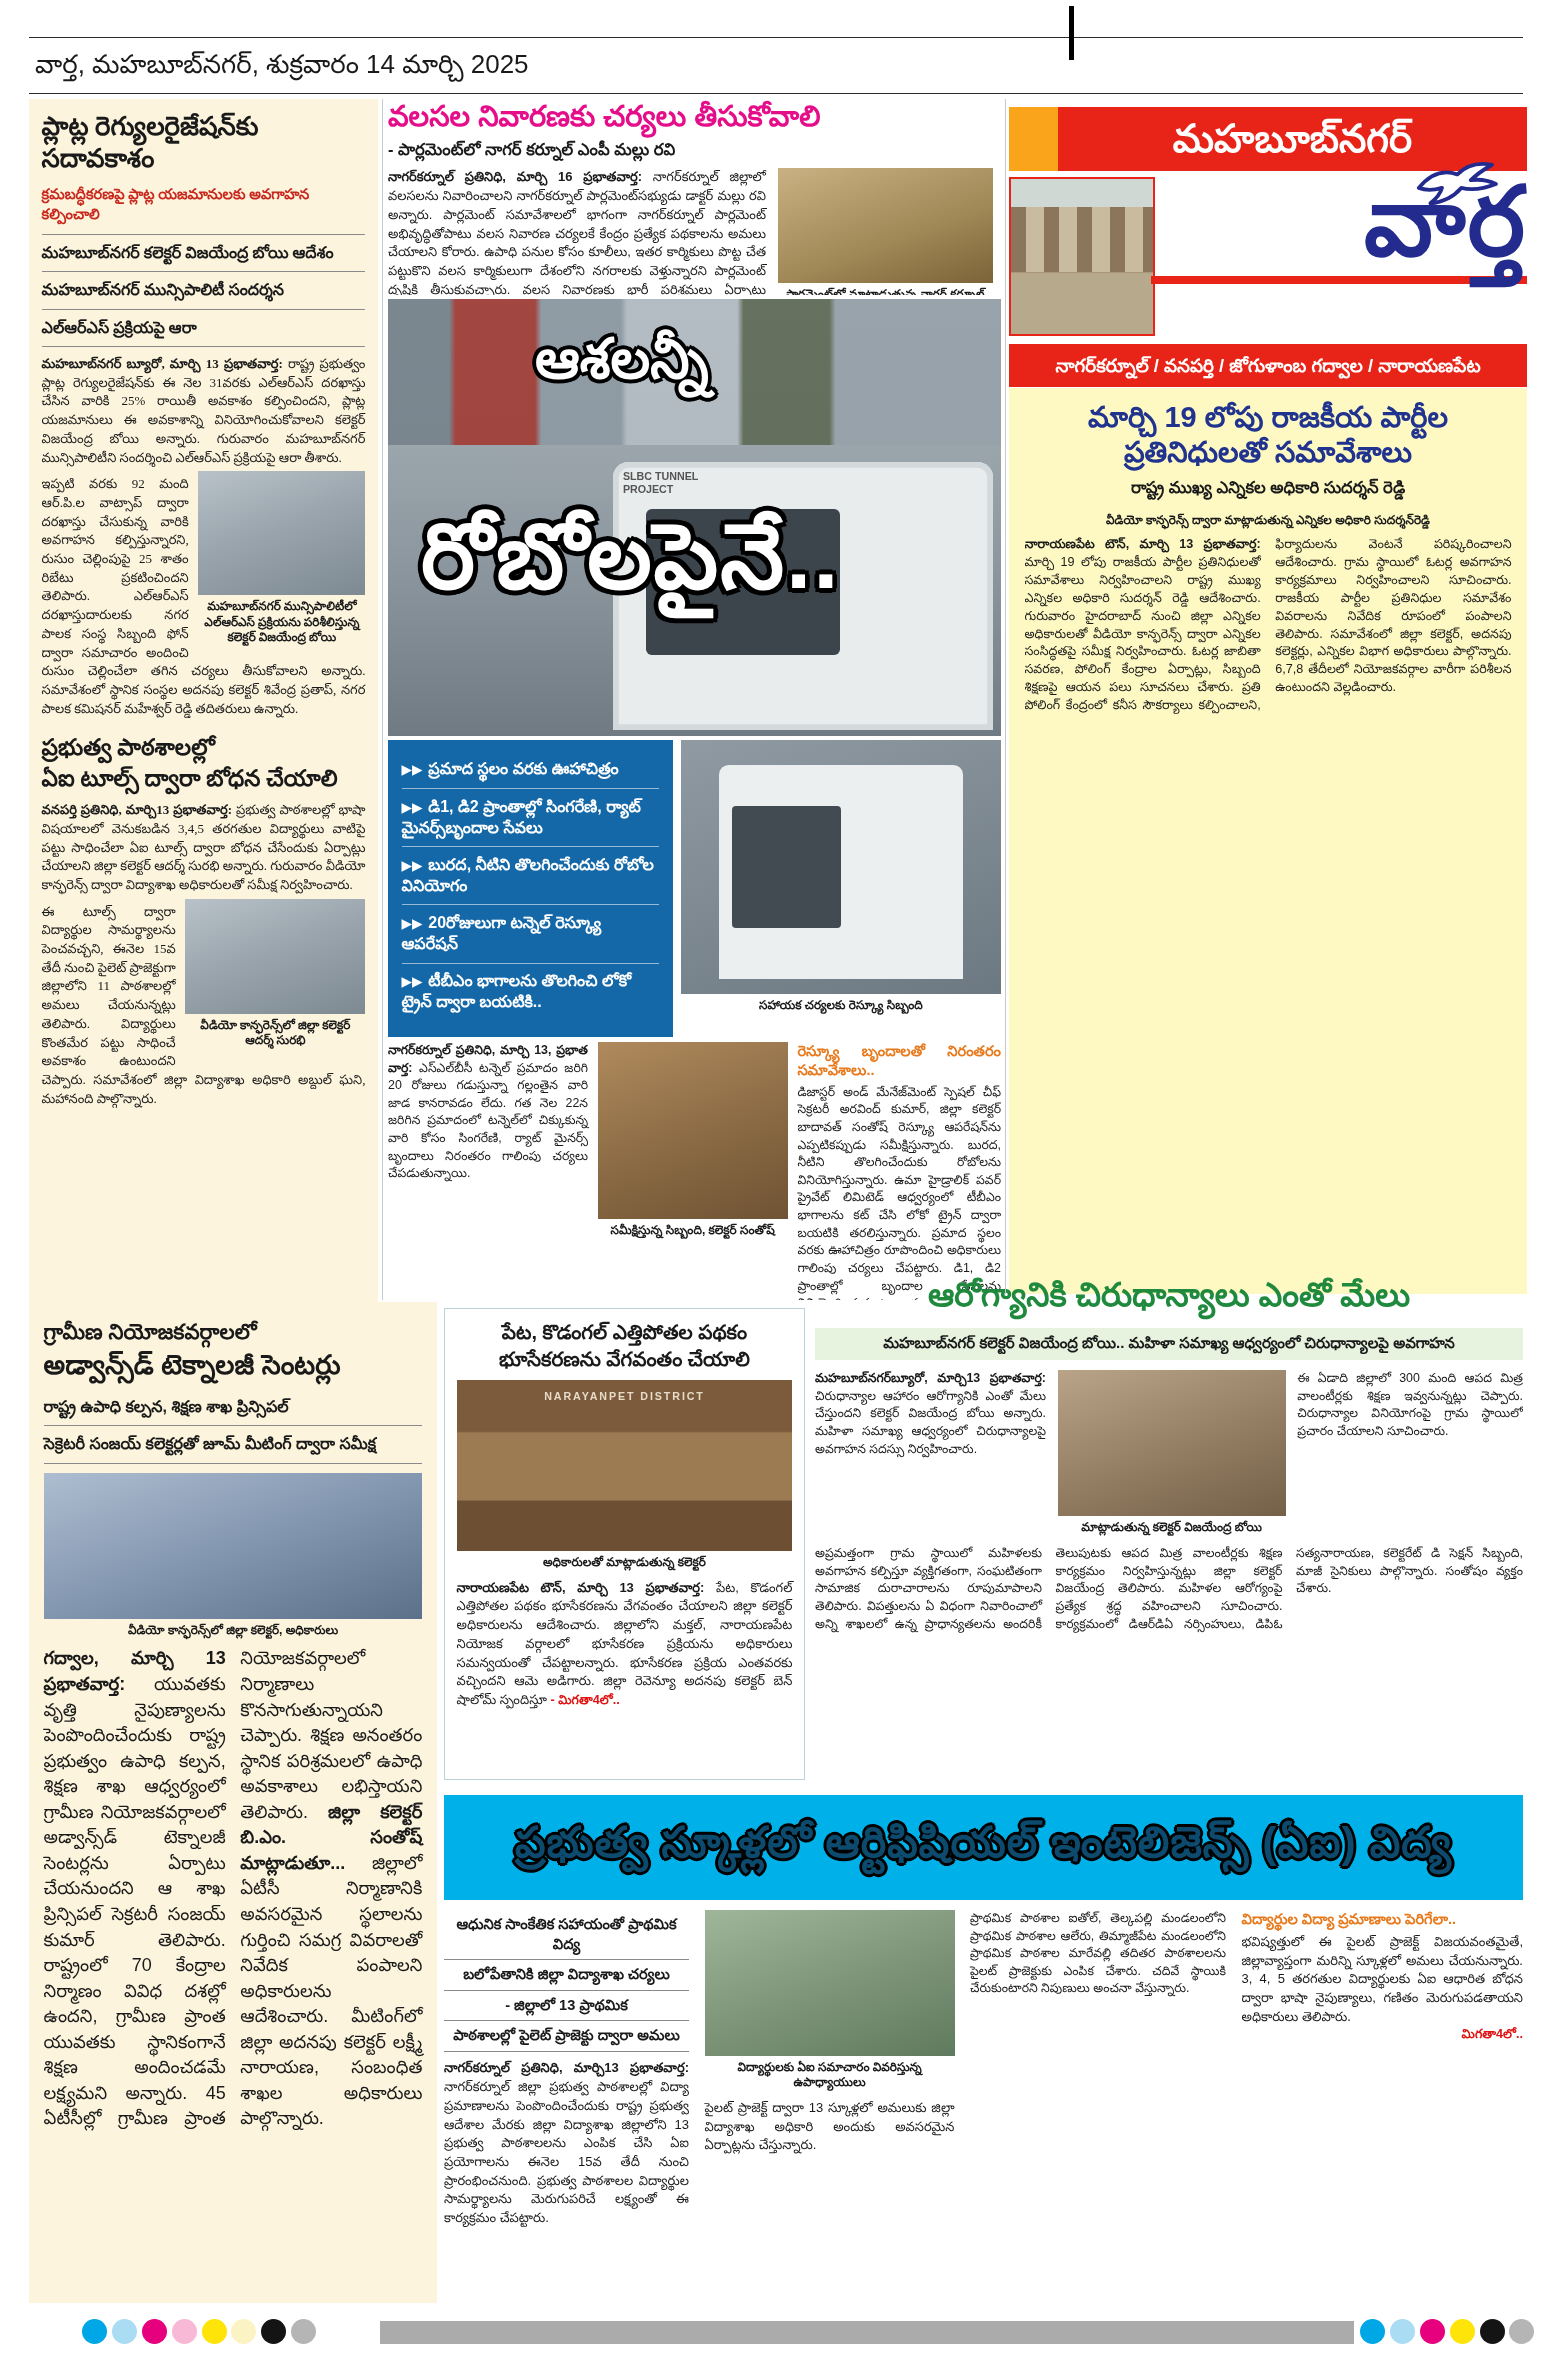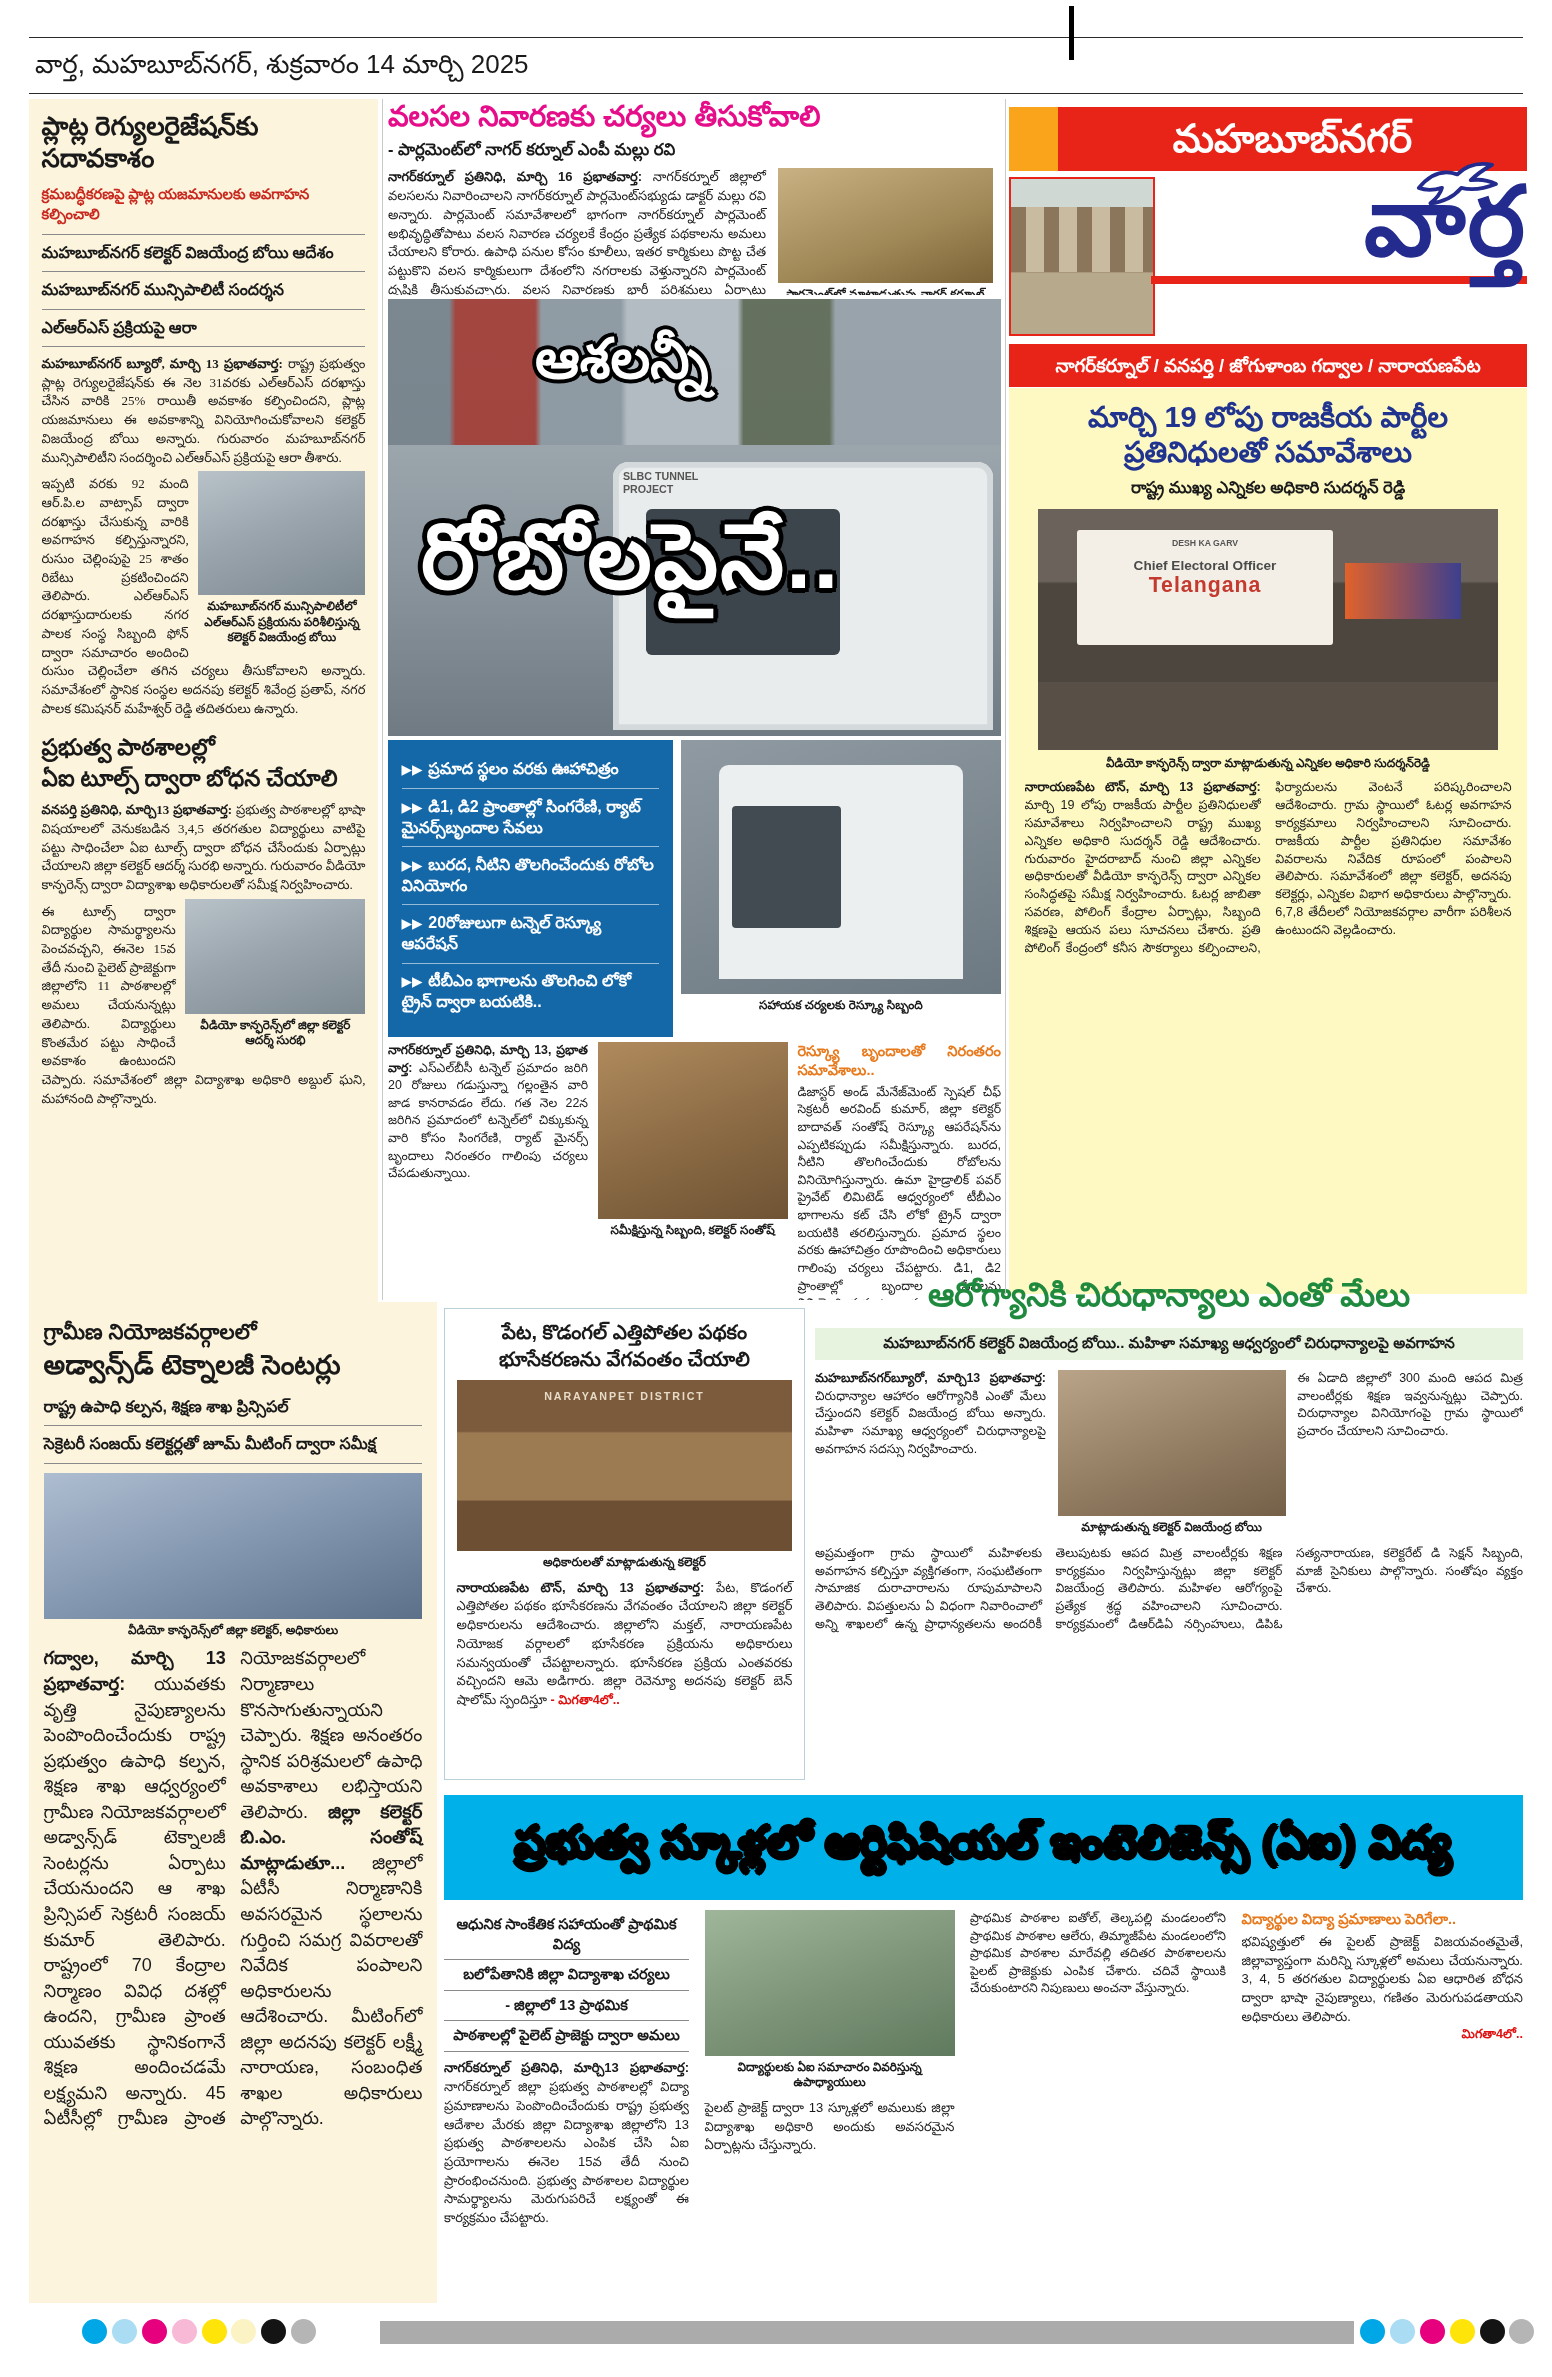--- a/index.html
+++ b/index.html
@@ -115,21 +115,21 @@
   #millets h1{color:#1f8a3e;font-size:33px;text-align:center;margin:0 0 5.8px;}
   .greensub{background:#e7f3de;font-size:15px;font-weight:bold;text-align:center;padding:5.8px 3.9px;}
   .mrow2{display:flex;gap:11.6px;margin-top:9.7px;}
   .mcol{font-size:12.4px;line-height:1.42;}
   .ph9{width:100%;height:146px;background:linear-gradient(160deg,#b9a489,#8f7a60 60%,#746048);}
   .mbot{columns:3;column-gap:13.6px;font-size:12.4px;line-height:1.42;margin-top:9.7px;height:184px;overflow:hidden;}
 
   
   #aibanner{left:444px;top:1795px;width:1079px;height:105px;background:#00b1e9;
             display:flex;align-items:center;justify-content:center;}
-  #aibanner span{font-size:43px;font-weight:400;color:#000000;letter-spacing:1px;
+  #aibanner span{font-size:43px;font-weight:700;color:#0c4a6e;letter-spacing:1px;
        text-shadow:-2.9px 0 #000,2.9px 0 #000,0 -2.9px #000,0 2.9px #000,-1.9px -1.9px #000,1.9px 1.9px #000,-1.9px 1.9px #000,1.9px -1.9px #000;}
 
   
   #aiedu{left:444px;top:1910px;width:1079px;height:386px;display:flex;gap:15.5px;overflow:hidden;}
   .acol{font-size:12.4px;line-height:1.42;}
   .acolA{width:245px;}
   .acolB{width:250px;}
   .acolC{width:256px;}
   .acolD{flex:1;}
   .subA{font-size:14.6px;font-weight:bold;text-align:center;padding:4.9px 0;border-bottom:1px solid #8a8a8a;line-height:1.35;}
@@ -278,29 +278,20 @@
     <div class="redunder"></div>
   </div>
   <div class="districts">నాగర్‌కర్నూల్ / వనపర్తి / జోగుళాంబ గద్వాల / నారాయణపేట</div>
 </div>
 
 <div class="abs" id="elections">
   <h1>మార్చి 19 లోపు రాజకీయ పార్టీల</h1>
   <h1>ప్రతినిధులతో సమావేశాలు</h1>
   <div class="esub">రాష్ట్ర ముఖ్య ఎన్నికల అధికారి సుదర్శన్ రెడ్డి</div>
   <figure>
-    <div class="ph7" style="position:relative;">
-      <div class="ceoBanner">
-        <div class="ceoSmall">DESH KA GARV</div>
-        <div class="ceoMid">Chief Electoral Officer</div>
-        <div class="ceoBig">Telangana</div>
-      </div>
-      <div class="ceoOrange"></div>
-      <div class="ceoTable"></div>
-    </div>
     <figcaption>వీడియో కాన్ఫరెన్స్ ద్వారా మాట్లాడుతున్న ఎన్నికల అధికారి సుదర్శన్‌రెడ్డి</figcaption>
   </figure>
   <div class="cols2 j">
     <b>నారాయణపేట టౌన్, మార్చి 13 ప్రభాతవార్త:</b>
     <span>మార్చి 19 లోపు రాజకీయ పార్టీల ప్రతినిధులతో సమావేశాలు నిర్వహించాలని రాష్ట్ర ముఖ్య ఎన్నికల అధికారి సుదర్శన్ రెడ్డి ఆదేశించారు. గురువారం హైదరాబాద్ నుంచి జిల్లా ఎన్నికల అధికారులతో వీడియో కాన్ఫరెన్స్ ద్వారా ఎన్నికల సంసిద్ధతపై సమీక్ష నిర్వహించారు. ఓటర్ల జాబితా సవరణ, పోలింగ్ కేంద్రాల ఏర్పాట్లు, సిబ్బంది శిక్షణపై ఆయన పలు సూచనలు చేశారు. ప్రతి పోలింగ్ కేంద్రంలో కనీస సౌకర్యాలు కల్పించాలని, ఫిర్యాదులను వెంటనే పరిష్కరించాలని ఆదేశించారు. గ్రామ స్థాయిలో ఓటర్ల అవగాహన కార్యక్రమాలు నిర్వహించాలని సూచించారు. రాజకీయ పార్టీల ప్రతినిధుల సమావేశం వివరాలను నివేదిక రూపంలో పంపాలని తెలిపారు. సమావేశంలో జిల్లా కలెక్టర్, అదనపు కలెక్టర్లు, ఎన్నికల విభాగ అధికారులు పాల్గొన్నారు. 6,7,8 తేదీలలో నియోజకవర్గాల వారీగా పరిశీలన ఉంటుందని వెల్లడించారు.</span>
   </div>
 </div>
 
 <div class="abs" id="peta">
   <h2>పేట, కొడంగల్ ఎత్తిపోతల పథకం</h2>

